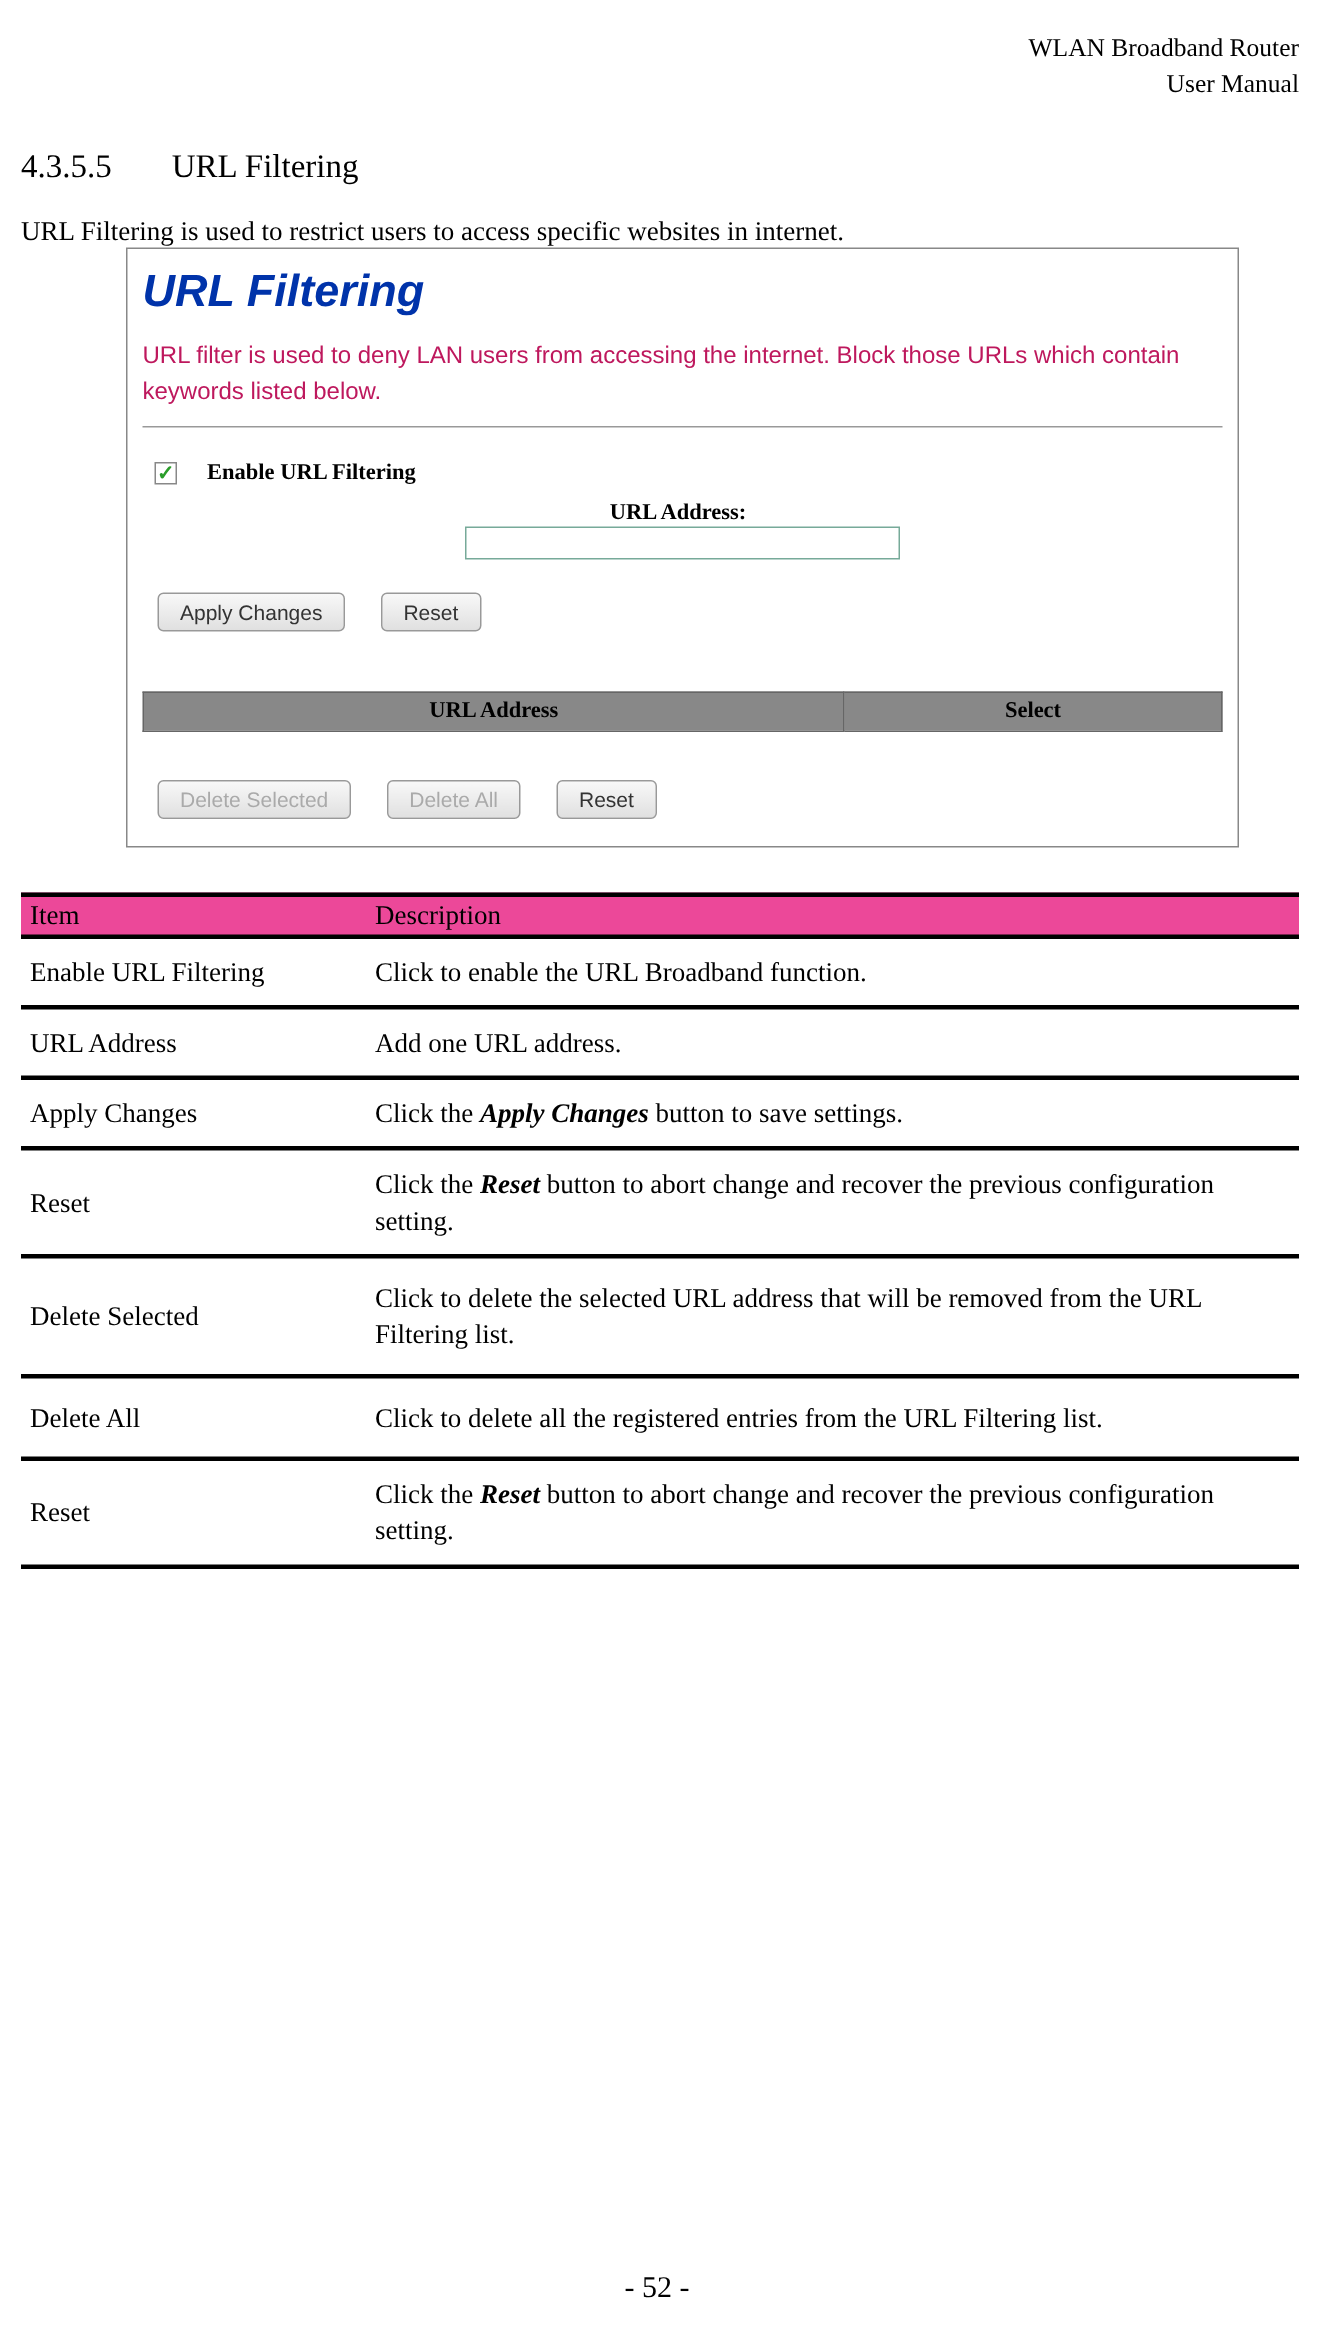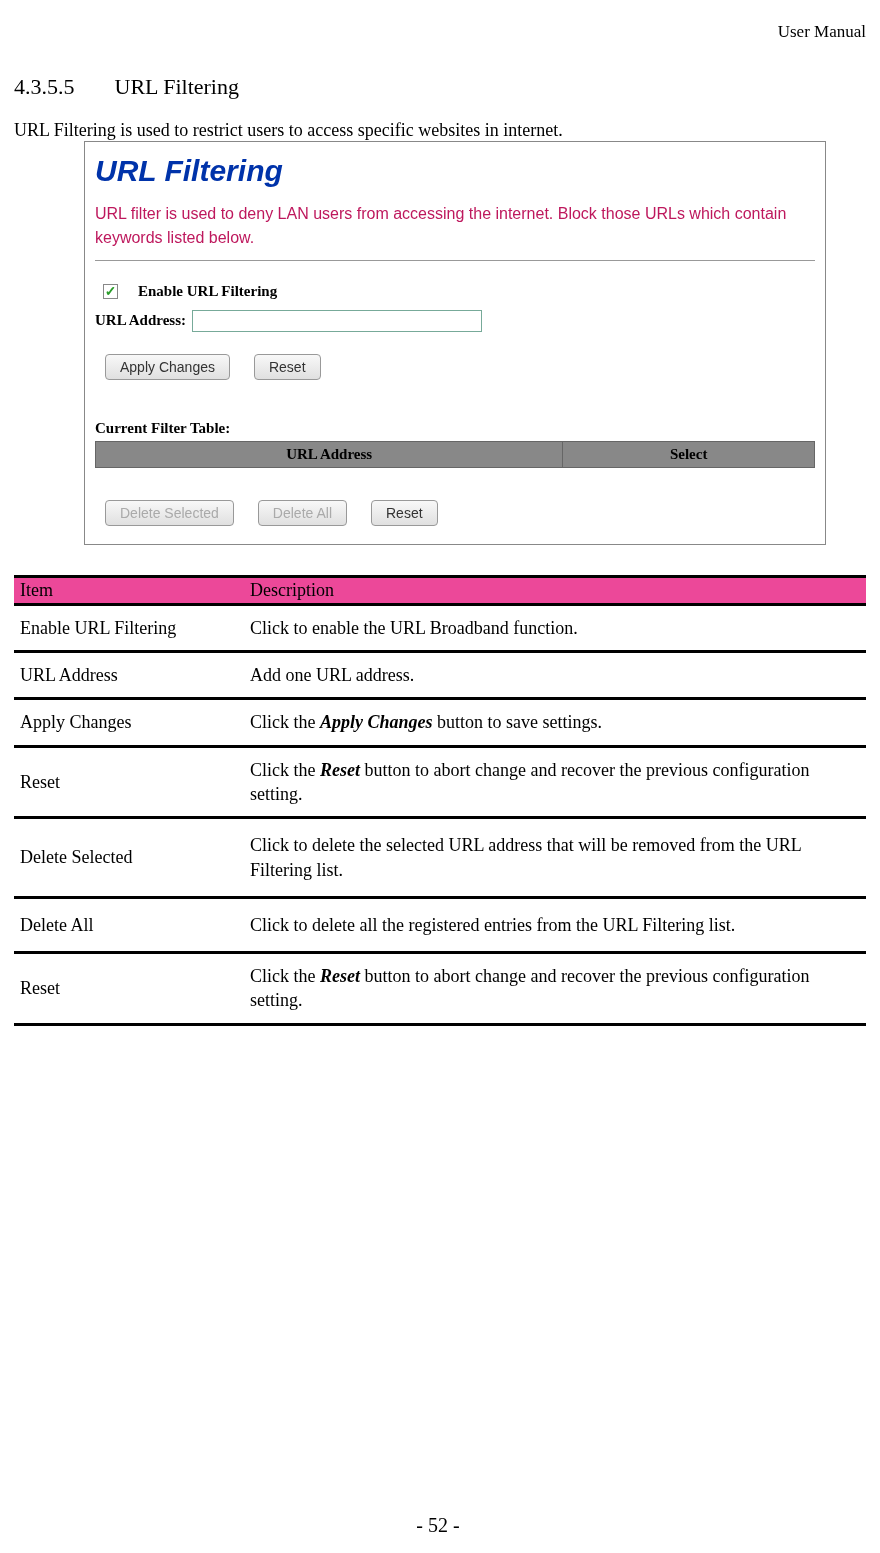--- a/index.html
+++ b/index.html
@@ -85,20 +85,21 @@
     }
     .checkbox-label {
       font-weight: bold;
       font-size: 15px;
       font-family: "Times New Roman", serif;
     }
     .url-row {
       display: flex;
       align-items: center;
       margin-bottom: 22px;
+      flex-direction: column;
     }
     .url-label {
       font-weight: bold;
       font-size: 15px;
       font-family: "Times New Roman", serif;
       margin-right: 6px;
     }
     .url-input {
       width: 290px;
       height: 22px;
@@ -188,20 +189,21 @@
     }
     .bi {
       font-weight: bold;
       font-style: italic;
     }
   </style>
 </head>
 <body>
 
 <div class="header-right">
+  <div>WLAN  Broadband  Router</div>
   <div>User  Manual</div>
 </div>
 
 <h2 class="section-heading">
   <span class="num">4.3.5.5</span><span>URL Filtering</span>
 </h2>
 
 <p class="intro-text">URL Filtering is used to restrict users to access specific websites in internet.</p>
 
 <div class="screenshot">
@@ -215,21 +217,20 @@
     <span class="checkbox-label">Enable URL Filtering</span>
   </div>
   <div class="url-row">
     <span class="url-label">URL Address:</span>
     <span class="url-input"></span>
   </div>
   <div class="btn-row">
     <span class="btn">Apply Changes</span>
     <span class="btn">Reset</span>
   </div>
-  <div class="filter-table-title">Current Filter Table:</div>
   <table class="filter-table">
     <tbody>
         <tr>
       <th>URL Address</th>
       <th>Select</th>
     </tr>
   </tbody>
     </table>
   <div class="bottom-btns">
     <span class="btn disabled">Delete Selected</span>

